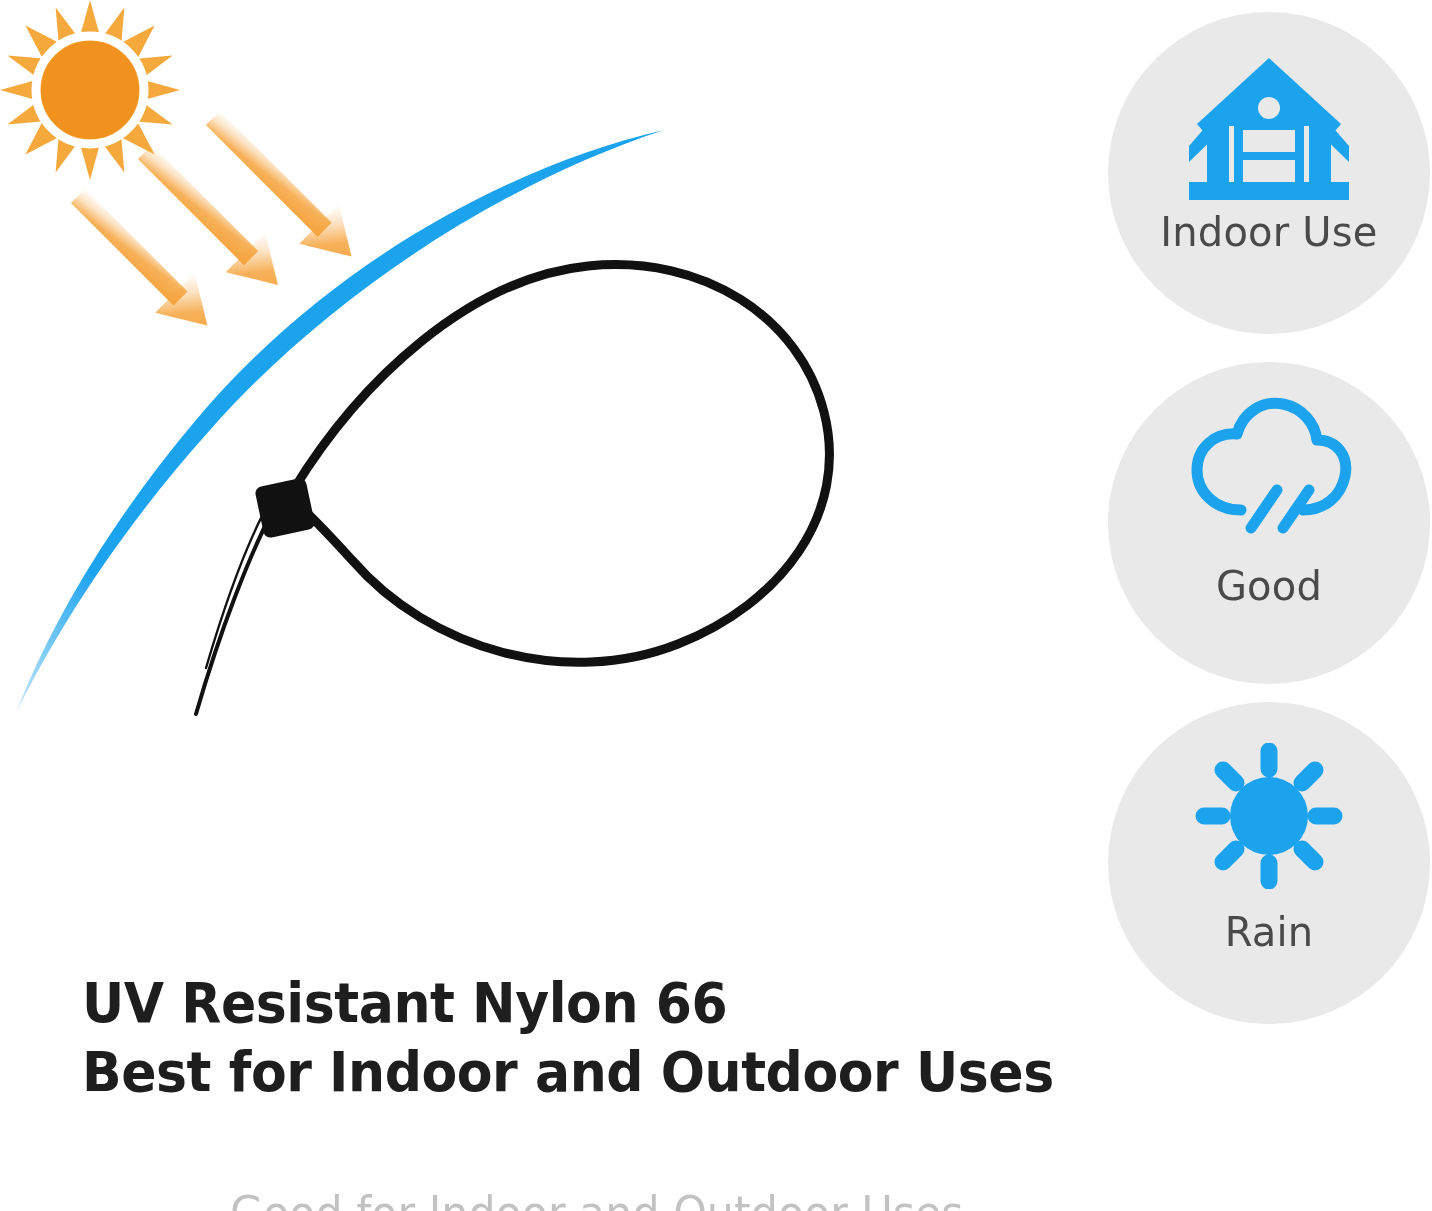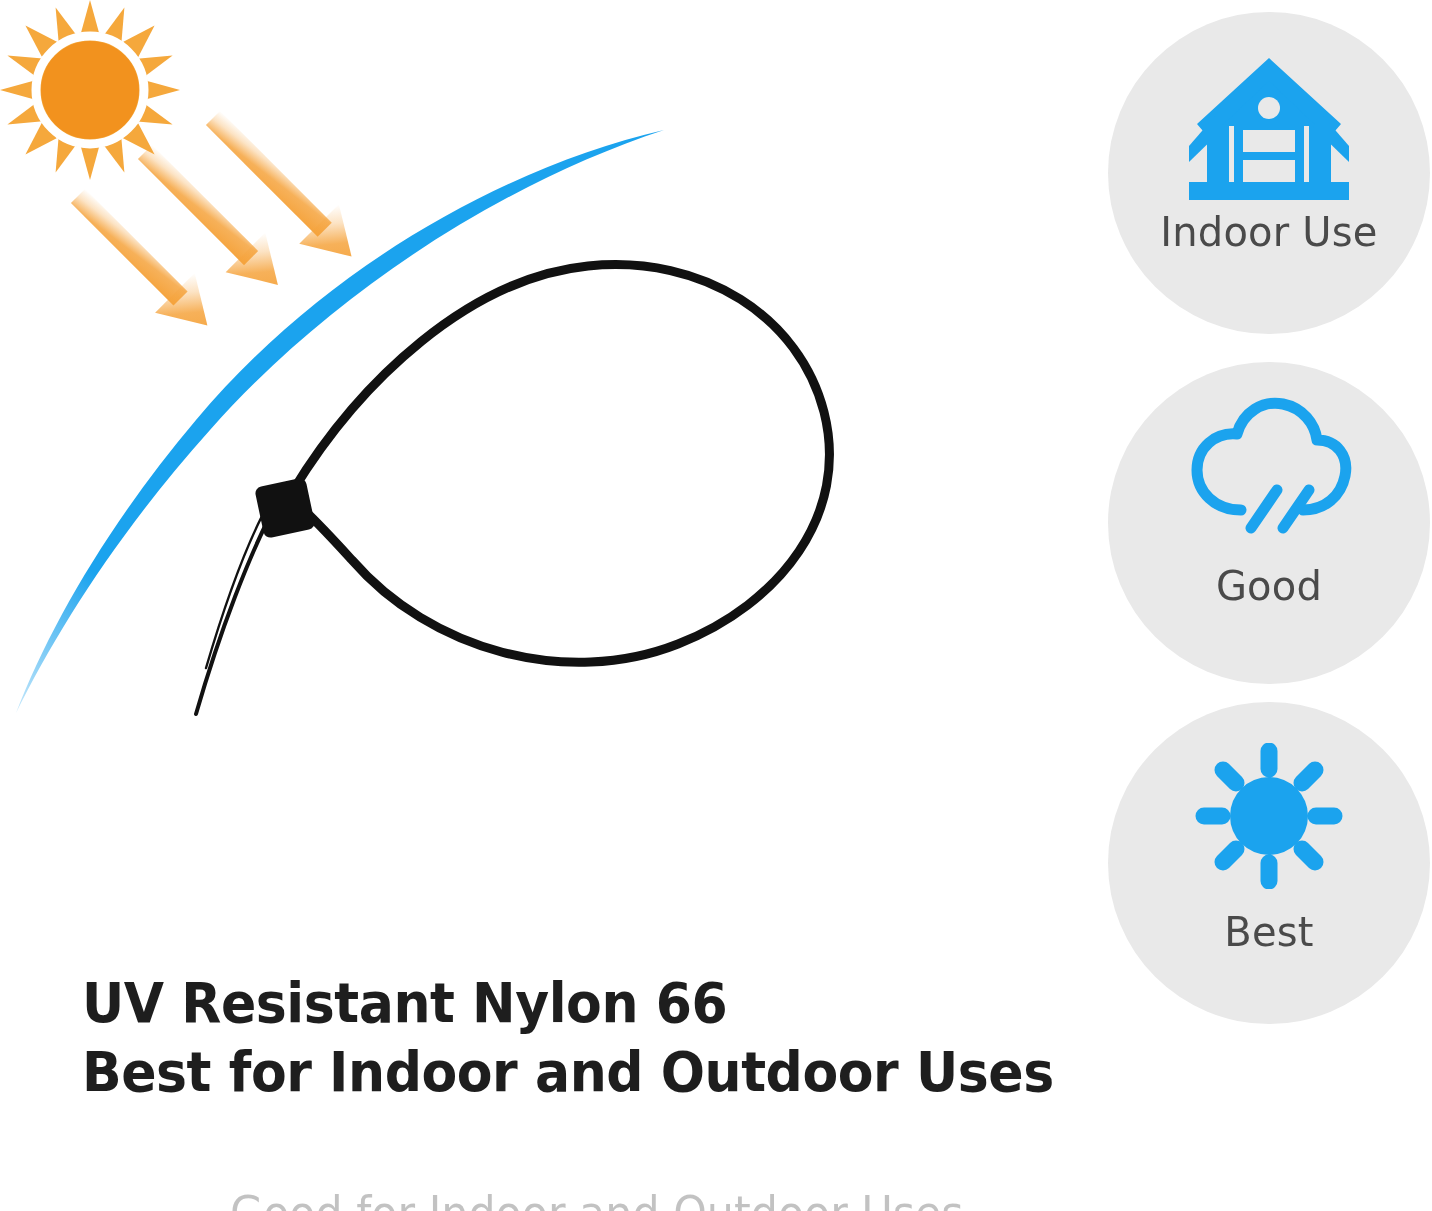--- a/index.html
+++ b/index.html
@@ -271,21 +271,21 @@
           <line x1="12" y1="73" x2="30" y2="73"></line>
           <line x1="124" y1="73" x2="142" y2="73"></line>
 
           <line x1="31" y1="27" x2="44" y2="40"></line>
           <line x1="110" y1="106" x2="123" y2="119"></line>
           <line x1="123" y1="27" x2="110" y2="40"></line>
           <line x1="44" y1="106" x2="31" y2="119"></line>
         </g>
       </svg>
     </div>
-    <div class="badge-label">Best</div>
+    <div class="badge-label">Rain</div>
   </div>
 
   <div id="headline">
     <div class="headline-line">UV Resistant Nylon 66</div>
     <div class="headline-line">Best for Indoor and Outdoor Uses</div>
   </div>
 
   <div id="headline-sub">
     <div class="headline-cut">Good for Indoor and Outdoor Uses</div>
   </div>

